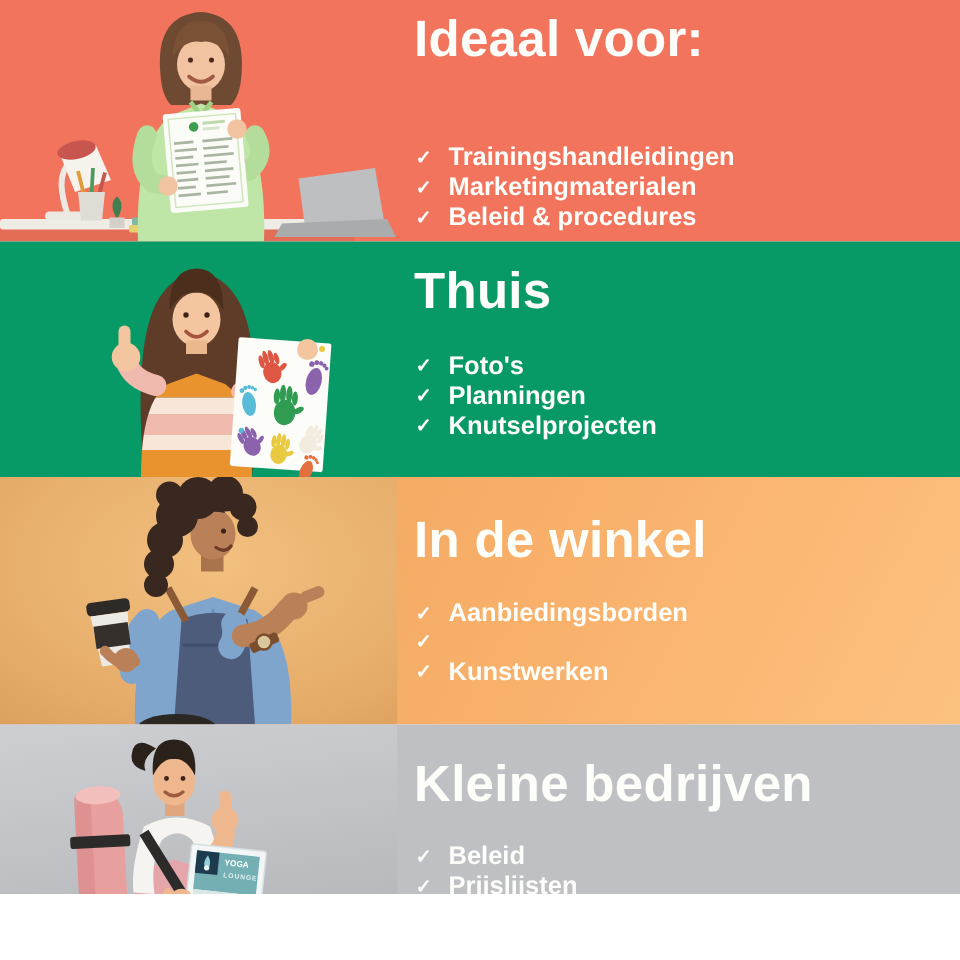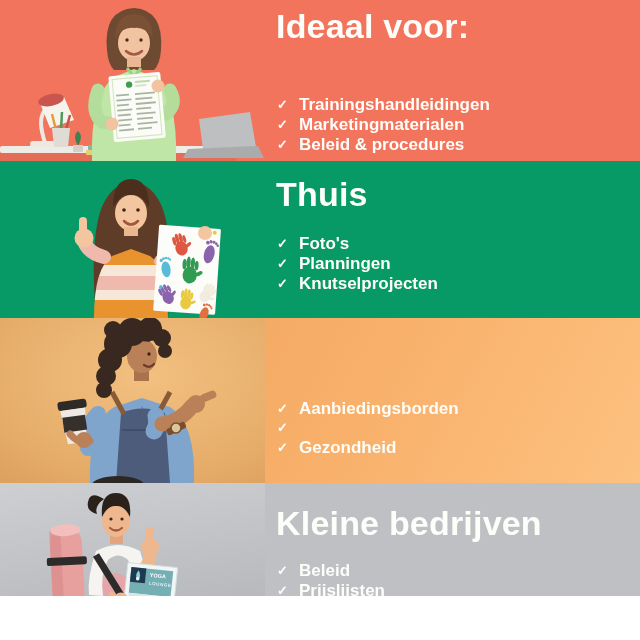--- a/index.html
+++ b/index.html
@@ -262,31 +262,32 @@
           <rect x="200" y="76" width="17" height="8" rx="4" fill="#BA8158" transform="rotate(-22 204 80)"></rect>
           <g>
             <rect x="166" y="107" width="20" height="7" rx="2" fill="#7A4E2C" transform="rotate(-25 176 110)"></rect>
             <circle cx="176" cy="110" r="5" fill="#D9C79E" stroke="#7A4E2C" stroke-width="1.6"></circle>
           </g>
           <ellipse cx="118" cy="167" rx="26" ry="9" fill="#2B2824"></ellipse>
         </g>
       </svg>
     </div>
     <div class="content">
+      <div class="heading">In de winkel</div>
       <ul class="checklist">
         <li>
           <span class="check">✓</span>
           <span>Aanbiedingsborden</span>
           </li>
         <li>
           <span class="check">✓</span>
           </li>
         <li>
           <span class="check">✓</span>
-          <span>Gezondheid</span>
+          <span>Kunstwerken</span>
           </li>
       </ul>
     </div>
   </section>
 
   <section class="row row-3" style="background: rgb(190, 192, 195);">
     <div class="photo">
       <svg width="265" height="157" viewBox="0 0 265 157">
         <defs>
           <linearGradient id="g4bg" x1="0" y1="0" x2="0.25" y2="1">

